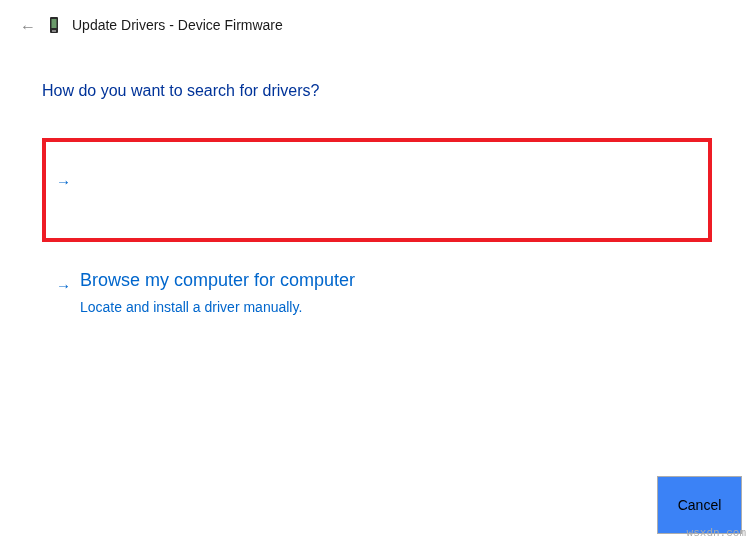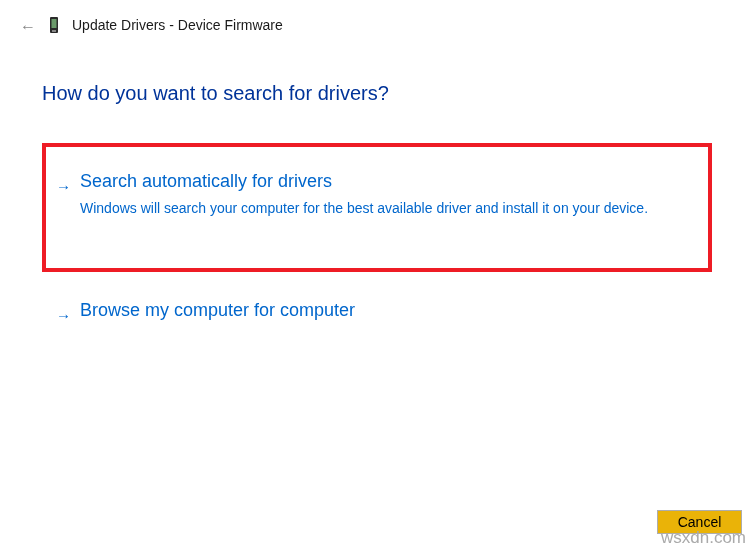--- a/index.html
+++ b/index.html
@@ -38,21 +38,21 @@
     .header-title {
       font-size: 14px;
       color: #1a1a1a;
       font-weight: 400;
       text-align: center;
     }
     .content {
       padding: 38px 42px 0 42px;
     }
     .heading {
-      font-size: 20px;
+      font-size: 16px;
       color: #003399;
       font-weight: 400;
       margin-bottom: 38px;
       padding-left: 0;
     }
     .option {
       padding: 14px 22px 18px 14px;
       margin-bottom: 8px;
       cursor: pointer;
       display: flex;
@@ -88,34 +88,34 @@
     }
     .footer {
       position: absolute;
       bottom: 22px;
       right: 12px;
       display: flex;
       gap: 6px;
     }
     .btn {
       min-width: 85px;
-      padding: 3px 18px;
+      padding: 20px 18px;
       font-size: 14px;
       font-family: inherit;
-      background: #eab308;
+      background: #3b82f6;
       border: 1px solid #adadad;
       cursor: pointer;
     }
     .watermark {
       position: absolute;
-      bottom: 8px;
+      bottom: 17px;
       right: 8px;
-      font-size: 17px;
+      font-size: 11px;
       color: #aaa;
-      font-family: Liberation Sans, sans-serif;
+      font-family: Liberation Mono, monospace;
     }
   </style>
 </head>
 <body>
 
 <div class="header">
   <span class="back-arrow">←</span>
   <span class="device-icon">
     <svg width="8" height="18" viewBox="0 0 8 18">
       <rect x="0" y="1" width="8" height="16" fill="#2a2a2a" rx="1"></rect>
@@ -124,30 +124,27 @@
     </svg>
   </span>
   <span class="header-title">Update Drivers - Device Firmware</span>
 </div>
 
 <div class="content">
   <h1 class="heading">How do you want to search for drivers?</h1>
 
   <div class="option highlighted">
     <span class="option-arrow">→</span>
-    <div class="option-text">
-      <div class="option-title">Search automatically for drivers</div>
-      <div class="option-desc">Windows will search your computer for the best available driver and install it on your device.</div>
-    </div>
   </div>
 
   <div class="option">
     <span class="option-arrow">→</span>
     <div class="option-text">
       <div class="option-title">Browse my computer for computer</div>
+      <div class="option-desc">Locate and install a driver manually.</div>
     </div>
   </div>
 </div>
 
 <div class="footer">
   <button class="btn">Cancel</button>
 </div>
 
 <div class="watermark">wsxdn.com</div>
 

